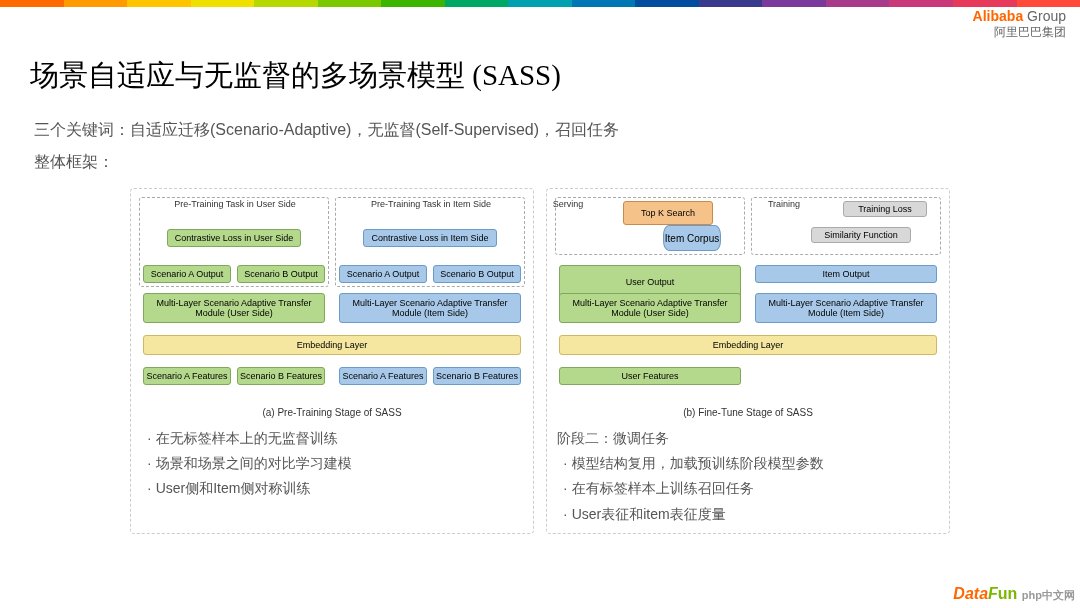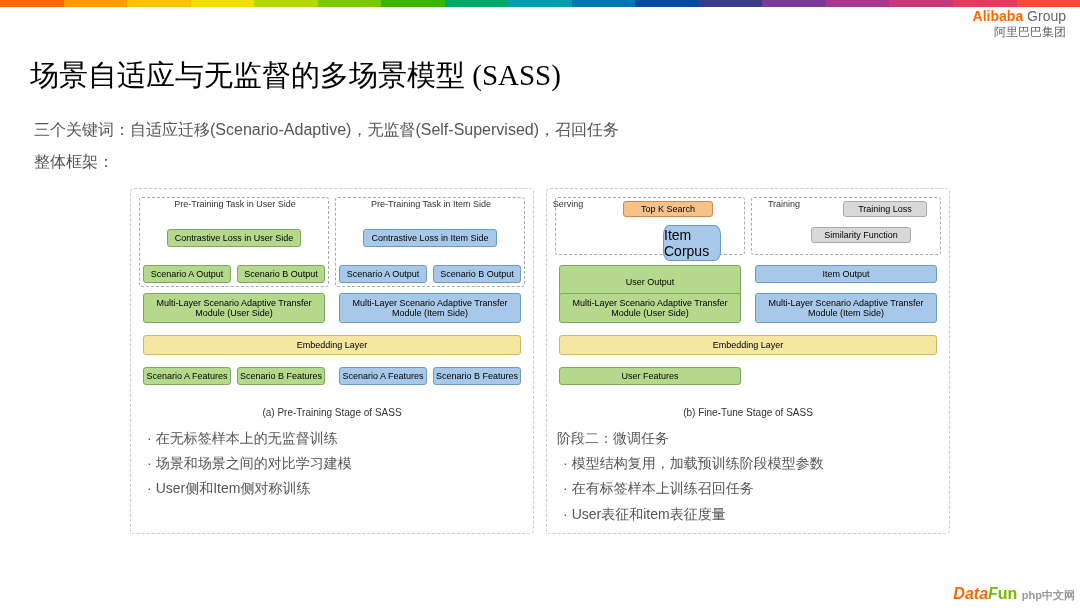--- a/index.html
+++ b/index.html
@@ -16,21 +16,21 @@
 .panel{flex:1;border:1px dashed #ccc;border-radius:4px;padding:6px;}
 .diagram{position:relative;height:208px;}
 .dbox{position:absolute;border:1px dashed #aaa;border-radius:3px;}
 .lbl{position:absolute;font-size:9px;color:#333;text-align:center;width:140px;}
 .blk{position:absolute;border-radius:3px;font-size:9px;display:flex;align-items:center;justify-content:center;text-align:center;border:1px solid;line-height:1.15;}
 .g{background:#b4d88c;border-color:#7fa85c;}
 .b{background:#a7c8e8;border-color:#6a9cc7;}
 .y{background:#f5e6a0;border-color:#d0b860;}
 .gr{background:#d8d8d8;border-color:#aaa;}
 .or{background:#f5c28a;border-color:#cc8a4a;}
-.cyl{position:absolute;width:58px;height:36px;background:#a7c8e8;border:1px solid #6a9cc7;border-radius:6px/10px;font-size:14px;display:flex;align-items:center;justify-content:center;}
+.cyl{position:absolute;width:58px;height:26px;background:#a7c8e8;border:1px solid #6a9cc7;border-radius:6px/10px;font-size:10px;display:flex;align-items:center;justify-content:center;}
 .cap{text-align:center;font-size:10px;color:#333;padding:4px 0 2px;}
 .txt{font-size:14px;color:#555;margin:6px 0 0 4px;line-height:1.8;}
 .txt ul{list-style:none;margin-left:6px;}
 .txt li:before{content:"·";margin-right:4px;}
 .wm{position:absolute;bottom:5px;right:5px;font-size:16px;font-weight:bold;}
 .wm .d{color:#f60;font-style:italic;}
 .wm .f{color:#7ab800;font-style:italic;}
 .wm .p{color:#999;font-size:11px;}
 </style>
 </head>
@@ -95,21 +95,21 @@
    </ul>
   </div>
  </div>
 
  <div class="panel">
   <div class="diagram">
    <div class="dbox" style="left:2px;top:2px;width:190px;height:58px;"></div>
    <div class="dbox" style="left:198px;top:2px;width:190px;height:58px;"></div>
    <div class="lbl" style="left:-30px;top:4px;width:90px;">Serving</div>
    <div class="lbl" style="left:196px;top:4px;width:70px;">Training</div>
-   <div class="blk or" style="left:70px;top:6px;width:90px;height:16px;">Top K Search</div>
+   <div class="blk or" style="left:70px;top:6px;width:90px;height:24px;">Top K Search</div>
    <div class="cyl" style="left:110px;top:30px;">
           <span>Item Corpus</span>
         </div>
    <div class="blk gr" style="left:258px;top:6px;width:84px;height:16px;margin-left:32px;">Training Loss</div>
    <div class="blk gr" style="left:258px;top:32px;width:100px;height:16px;">Similarity Function</div>
    <div class="blk g" style="left:6px;top:70px;width:182px;height:34px;">User Output</div>
    <div class="blk b" style="left:202px;top:70px;width:182px;height:18px;">Item Output</div>
    <div class="blk g" style="left:6px;top:98px;width:182px;height:30px;">Multi-Layer Scenario Adaptive Transfer Module (User Side)</div>
    <div class="blk b" style="left:202px;top:98px;width:182px;height:30px;">Multi-Layer Scenario Adaptive Transfer Module (Item Side)</div>
    <div class="blk y" style="left:6px;top:140px;width:378px;height:20px;">Embedding Layer</div>

